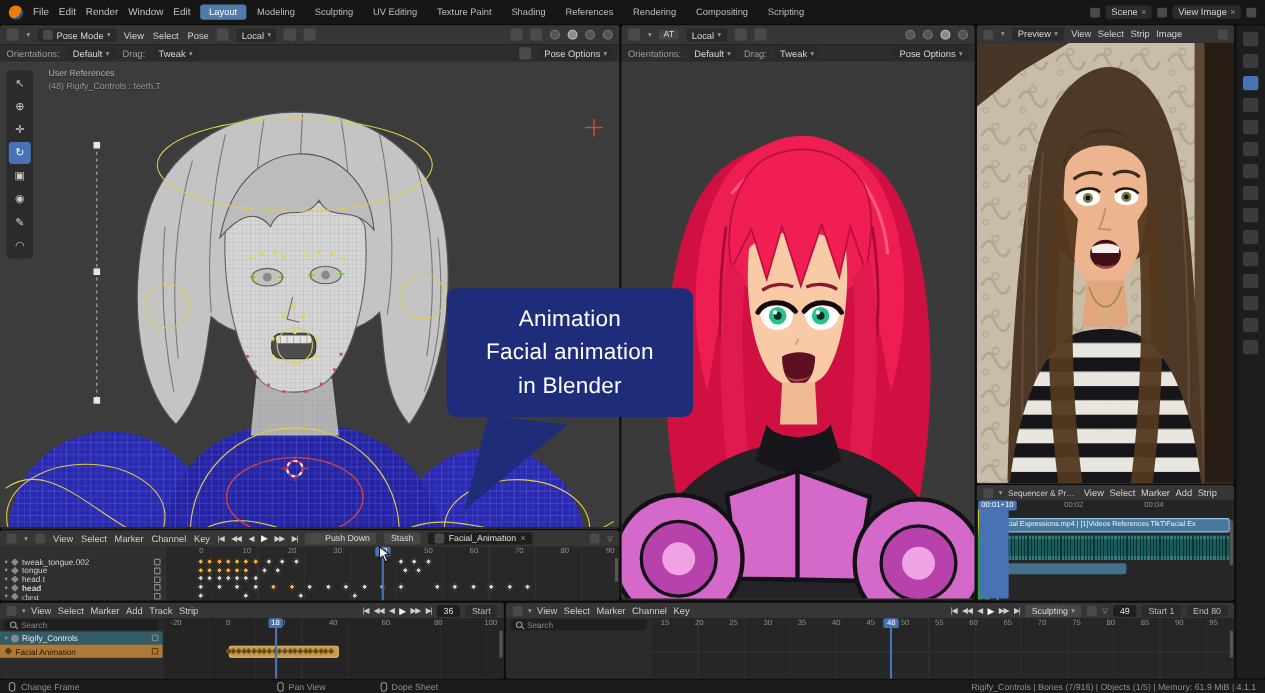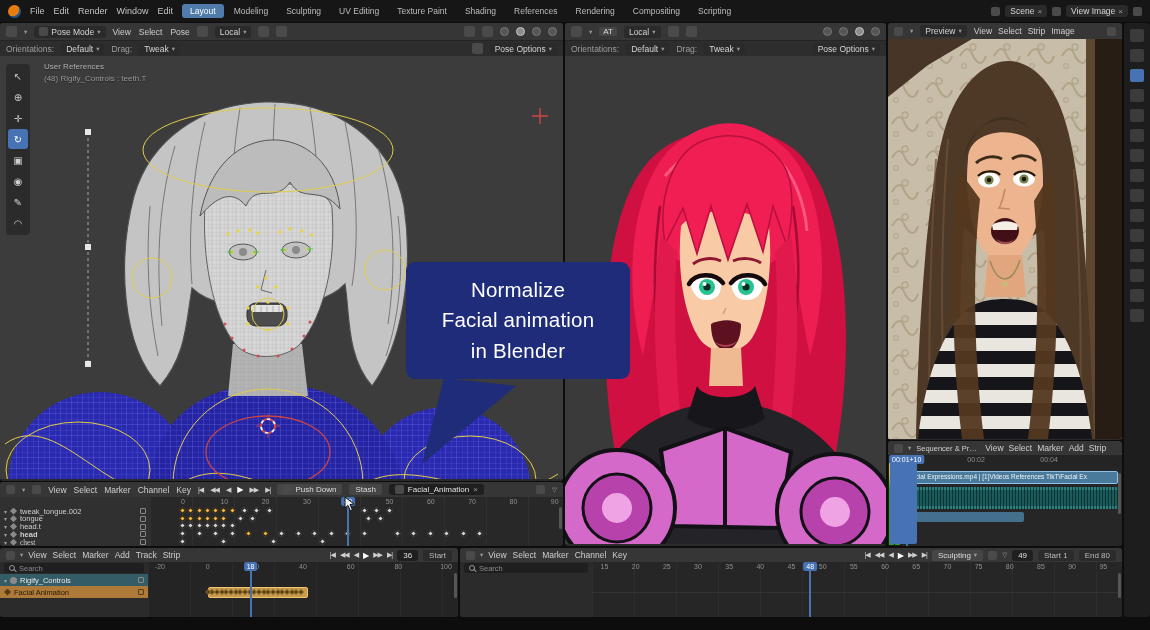--- a/index.html
+++ b/index.html
@@ -787,26 +787,39 @@
       <div class="pico"></div>
       <div class="pico"></div>
       <div class="pico"></div>
       <div class="pico"></div>
       <div class="pico"></div>
       <div class="pico"></div>
       <div class="pico"></div>
       <div class="pico"></div>
     </div>
 
+  <div class="status">
+    <span class="mouseico"></span>
+    <span>Change Frame</span>
+    <span style="margin-left:175px;display:flex;align-items:center;gap:4px;">
+      <span class="mouseico"></span>
+        <span>Pan View</span>
+    </span>
+    <span style="margin-left:45px;display:flex;align-items:center;gap:4px;">
+      <span class="mouseico"></span>
+        <span>Dope Sheet</span>
+    </span>
+    <span style="margin-left:auto;">Rigify_Controls | Bones (7/916) | Objects (1/5) | Memory: 61.9 MiB | 4.1.1</span>
+  </div>
 
   <svg class="btail" style="left:414px;top:376px;" width="110" height="96">
     <polygon points="30,2 102,10 8,88" fill="currentColor"></polygon>
   </svg>
   <div class="bubble">
-    <div>Normalize</div>
+    <div>Animation</div>
     <div>Facial animation</div>
     <div>in Blender</div>
   </div>
 
   <svg class="cursor" style="left:344px;top:496px;" width="12" height="16">
     <polygon points="1,1 10,8 6,8.6 8.4,13.8 6.4,14.7 4,9.5 1,12" fill="#f2f2f2" stroke="#111" stroke-width="1"></polygon>
   </svg>
 
 </div>
 

